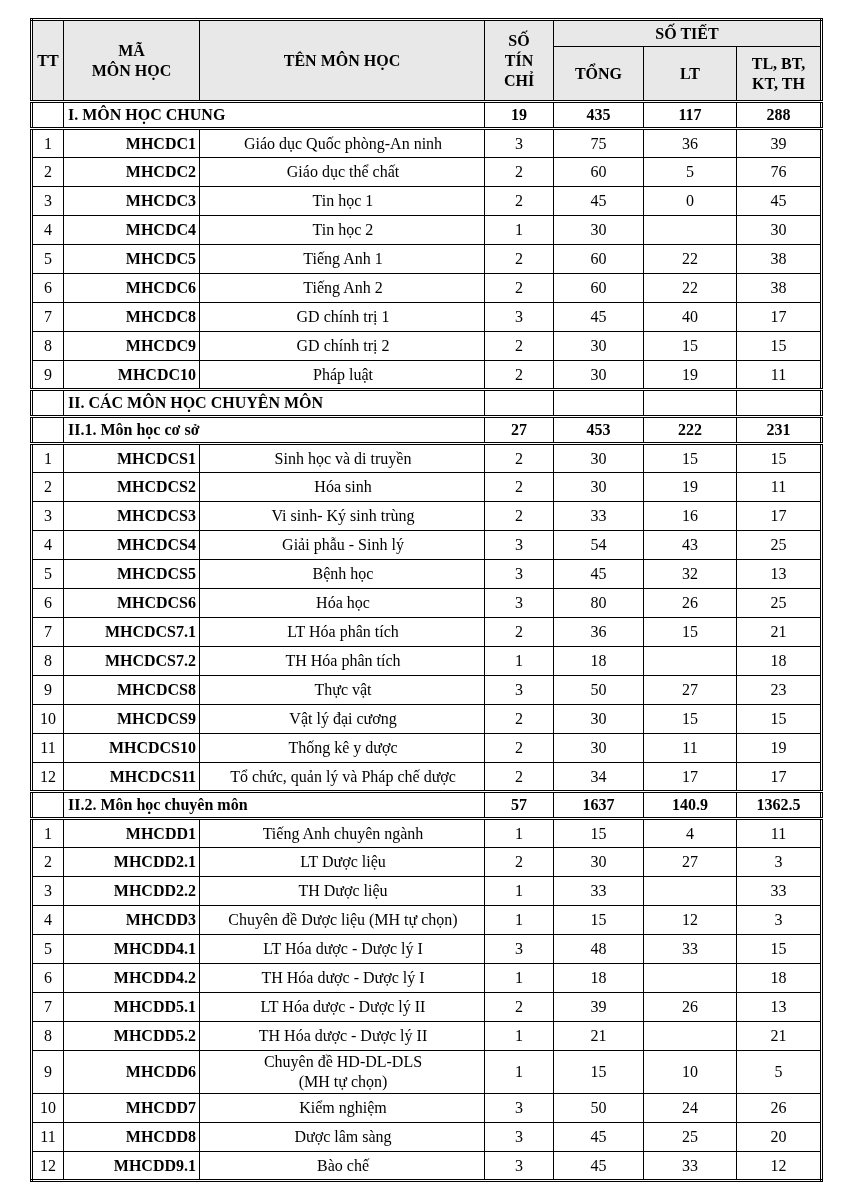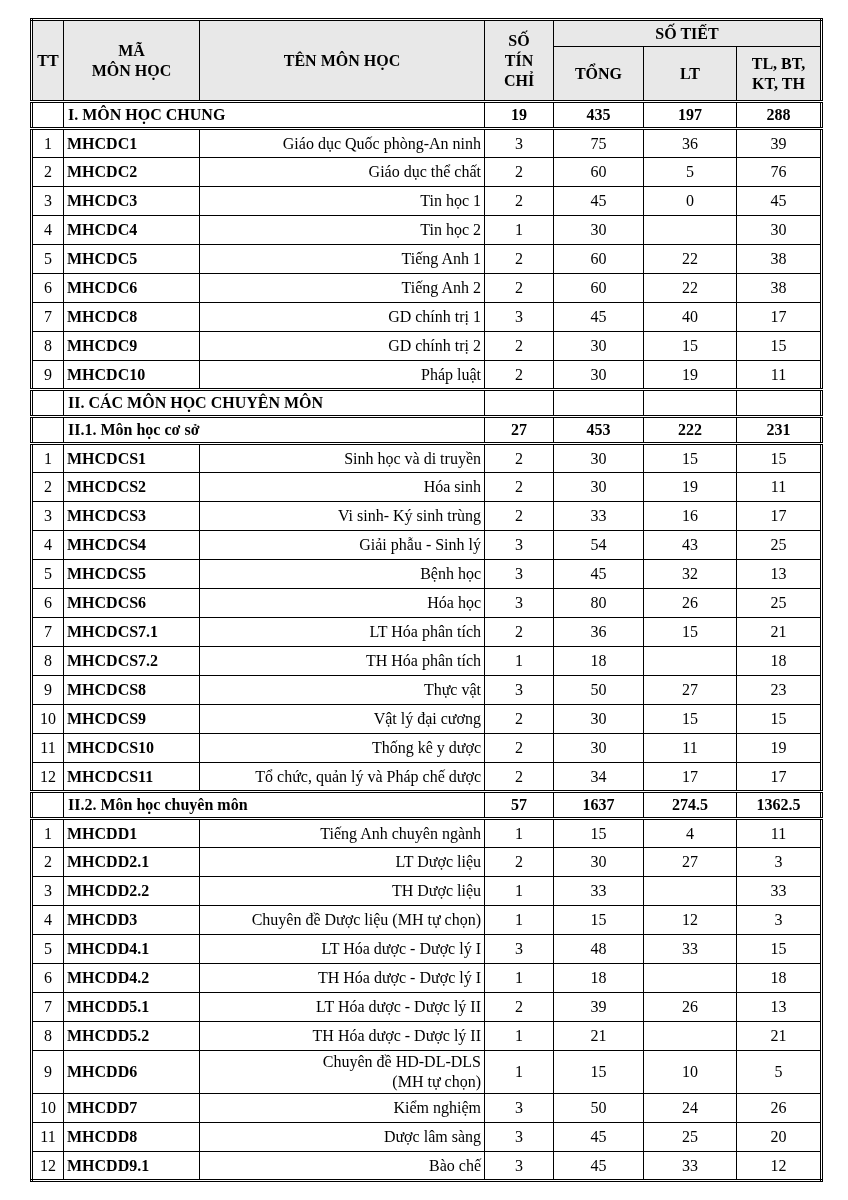--- a/index.html
+++ b/index.html
@@ -48,23 +48,23 @@
     border-top: 3px double #000;
     border-bottom: 3px double #000;
     font-weight: 700;
     font-family: Liberation Serif, serif;
   }
   tbody tr.section-row td.label {
     text-align: left;
     padding-left: 4px;
   }
   td.tt { text-align: center; }
-  td.code { text-align: left; font-weight: 700; }
+  td.code { text-align: right; font-weight: 700; }
   td.name {
-    text-align: right;
+    text-align: center;
     padding-left: 5px;
     white-space: pre-line;
     line-height: 1.25;
     margin-left: 13px;
   }
   td.num { text-align: center; }
   td.total { font-weight: 400; }
 </style>
 </head>
 <body>
@@ -97,21 +97,21 @@
         <th class="prelines">TL, BT,
 KT, TH</th>
       </tr>
     </thead>
     <tbody id="table-body">
         <tr class="section-row">
           <td class="tt"></td>
           <td class="label" colspan="2">I. MÔN HỌC CHUNG</td>
           <td class="num">19</td>
           <td class="num total">435</td>
-          <td class="num">197</td>
+          <td class="num">117</td>
           <td class="num">288</td>
         </tr>
         <tr class="item-row">
           <td class="tt">1</td>
           <td class="code">MHCDC1</td>
           <td class="name">Giáo dục Quốc phòng-An ninh</td>
           <td class="num">3</td>
           <td class="num total">75</td>
           <td class="num">36</td>
           <td class="num">39</td>
@@ -310,21 +310,21 @@
           <td class="num">2</td>
           <td class="num total">34</td>
           <td class="num">17</td>
           <td class="num">17</td>
         </tr>
         <tr class="section-row">
           <td class="tt"></td>
           <td class="label" colspan="2">II.2. Môn học chuyên môn</td>
           <td class="num">57</td>
           <td class="num total">1637</td>
-          <td class="num">274.5</td>
+          <td class="num">140.9</td>
           <td class="num">1362.5</td>
         </tr>
         <tr class="item-row">
           <td class="tt">1</td>
           <td class="code">MHCDD1</td>
           <td class="name">Tiếng Anh chuyên ngành</td>
           <td class="num">1</td>
           <td class="num total">15</td>
           <td class="num">4</td>
           <td class="num">11</td>

